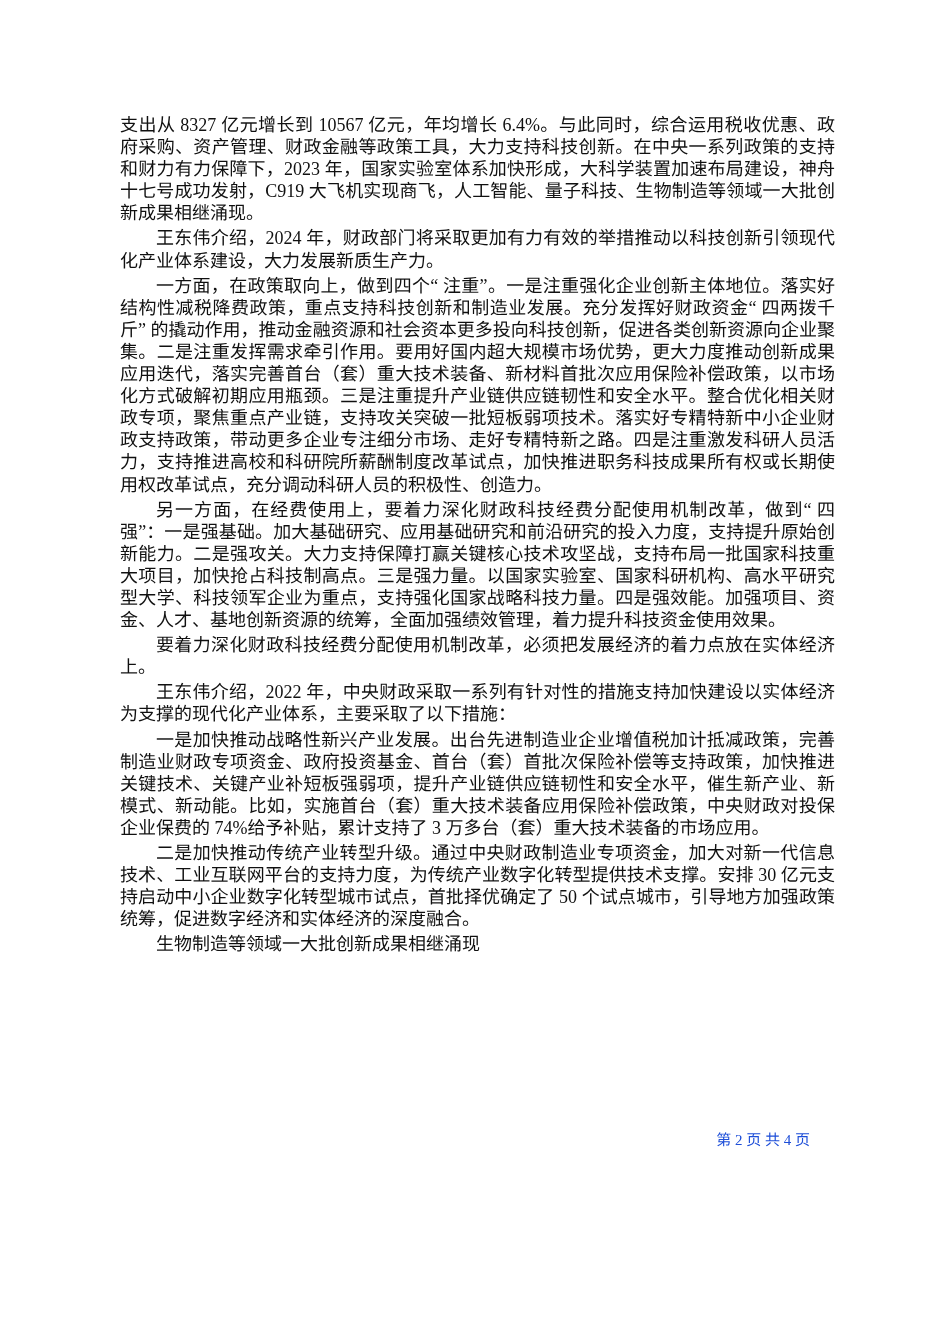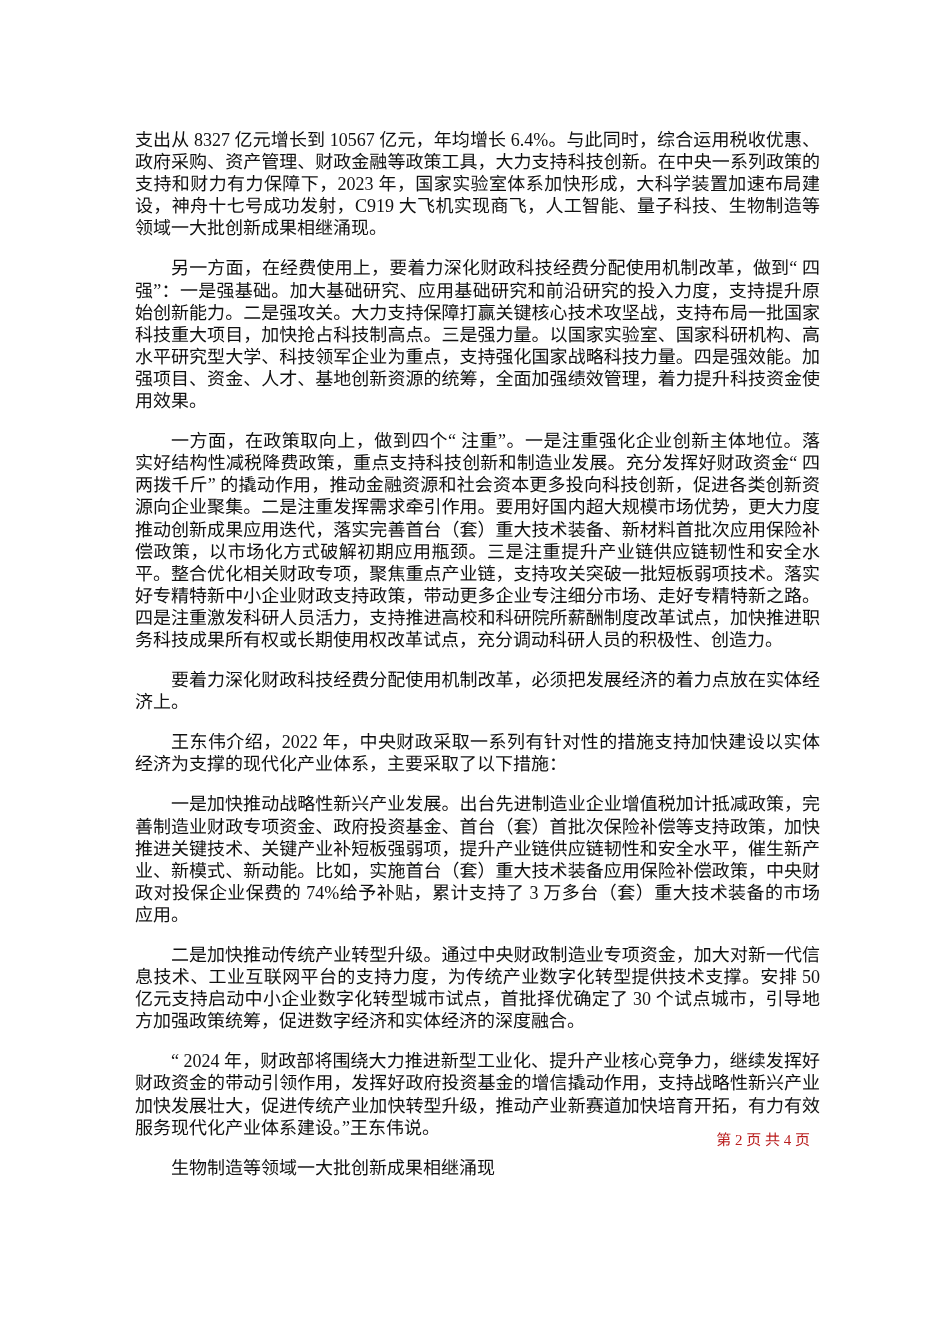--- a/index.html
+++ b/index.html
@@ -19,46 +19,46 @@
   .content {
     position: absolute;
     left: 117px;
     top: 111px;
     width: 721px;
     font-size: 18px;
     line-height: 22.1px;
     text-align: justify;
   }
   .content p {
-    margin: 18px;
+    margin: 3px;
     padding: 0;
     text-indent: 2em;
   }
   .content p.no-indent {
     text-indent: 0;
   }
   .footer {
     position: absolute;
     top: 1130px;
     right: 140px;
     font-size: 15px;
     line-height: 20px;
-    color: #b91c1c;
+    color: #1d4ed8;
     white-space: pre;
   }
 </style>
 </head>
 <body>
 
 <div class="page">
   <div class="content">
     <p class="no-indent">支出从 8327 亿元增长到 10567 亿元，年均增长 6.4%。与此同时，综合运用税收优惠、政府采购、资产管理、财政金融等政策工具，大力支持科技创新。在中央一系列政策的支持和财力有力保障下，2023 年，国家实验室体系加快形成，大科学装置加速布局建设，神舟十七号成功发射，C919 大飞机实现商飞，人工智能、量子科技、生物制造等领域一大批创新成果相继涌现。</p>
+    <p>王东伟介绍，2024 年，财政部门将采取更加有力有效的举措推动以科技创新引领现代化产业体系建设，大力发展新质生产力。</p>
+    <p>一方面，在政策取向上，做到四个“ 注重”。一是注重强化企业创新主体地位。落实好结构性减税降费政策，重点支持科技创新和制造业发展。充分发挥好财政资金“ 四两拨千斤” 的撬动作用，推动金融资源和社会资本更多投向科技创新，促进各类创新资源向企业聚集。二是注重发挥需求牵引作用。要用好国内超大规模市场优势，更大力度推动创新成果应用迭代，落实完善首台（套）重大技术装备、新材料首批次应用保险补偿政策，以市场化方式破解初期应用瓶颈。三是注重提升产业链供应链韧性和安全水平。整合优化相关财政专项，聚焦重点产业链，支持攻关突破一批短板弱项技术。落实好专精特新中小企业财政支持政策，带动更多企业专注细分市场、走好专精特新之路。四是注重激发科研人员活力，支持推进高校和科研院所薪酬制度改革试点，加快推进职务科技成果所有权或长期使用权改革试点，充分调动科研人员的积极性、创造力。</p>
     <p>另一方面，在经费使用上，要着力深化财政科技经费分配使用机制改革，做到“ 四强”：一是强基础。加大基础研究、应用基础研究和前沿研究的投入力度，支持提升原始创新能力。二是强攻关。大力支持保障打赢关键核心技术攻坚战，支持布局一批国家科技重大项目，加快抢占科技制高点。三是强力量。以国家实验室、国家科研机构、高水平研究型大学、科技领军企业为重点，支持强化国家战略科技力量。四是强效能。加强项目、资金、人才、基地创新资源的统筹，全面加强绩效管理，着力提升科技资金使用效果。</p>
-    <p>一方面，在政策取向上，做到四个“ 注重”。一是注重强化企业创新主体地位。落实好结构性减税降费政策，重点支持科技创新和制造业发展。充分发挥好财政资金“ 四两拨千斤” 的撬动作用，推动金融资源和社会资本更多投向科技创新，促进各类创新资源向企业聚集。二是注重发挥需求牵引作用。要用好国内超大规模市场优势，更大力度推动创新成果应用迭代，落实完善首台（套）重大技术装备、新材料首批次应用保险补偿政策，以市场化方式破解初期应用瓶颈。三是注重提升产业链供应链韧性和安全水平。整合优化相关财政专项，聚焦重点产业链，支持攻关突破一批短板弱项技术。落实好专精特新中小企业财政支持政策，带动更多企业专注细分市场、走好专精特新之路。四是注重激发科研人员活力，支持推进高校和科研院所薪酬制度改革试点，加快推进职务科技成果所有权或长期使用权改革试点，充分调动科研人员的积极性、创造力。</p>
     <p>要着力深化财政科技经费分配使用机制改革，必须把发展经济的着力点放在实体经济上。</p>
     <p>王东伟介绍，2022 年，中央财政采取一系列有针对性的措施支持加快建设以实体经济为支撑的现代化产业体系，主要采取了以下措施：</p>
     <p>一是加快推动战略性新兴产业发展。出台先进制造业企业增值税加计抵减政策，完善制造业财政专项资金、政府投资基金、首台（套）首批次保险补偿等支持政策，加快推进关键技术、关键产业补短板强弱项，提升产业链供应链韧性和安全水平，催生新产业、新模式、新动能。比如，实施首台（套）重大技术装备应用保险补偿政策，中央财政对投保企业保费的 74%给予补贴，累计支持了 3 万多台（套）重大技术装备的市场应用。</p>
-    <p>二是加快推动传统产业转型升级。通过中央财政制造业专项资金，加大对新一代信息技术、工业互联网平台的支持力度，为传统产业数字化转型提供技术支撑。安排 50 亿元支持启动中小企业数字化转型城市试点，首批择优确定了 30 个试点城市，引导地方加强政策统筹，促进数字经济和实体经济的深度融合。</p>
-    <p>“ 2024 年，财政部将围绕大力推进新型工业化、提升产业核心竞争力，继续发挥好财政资金的带动引领作用，发挥好政府投资基金的增信撬动作用，支持战略性新兴产业加快发展壮大，促进传统产业加快转型升级，推动产业新赛道加快培育开拓，有力有效服务现代化产业体系建设。”王东伟说。</p>
+    <p>二是加快推动传统产业转型升级。通过中央财政制造业专项资金，加大对新一代信息技术、工业互联网平台的支持力度，为传统产业数字化转型提供技术支撑。安排 30 亿元支持启动中小企业数字化转型城市试点，首批择优确定了 50 个试点城市，引导地方加强政策统筹，促进数字经济和实体经济的深度融合。</p>
     <p>生物制造等领域一大批创新成果相继涌现</p>
   </div>
   <div class="footer">第 2 页 共 4 页</div>
 </div>
 
 </body></html>

